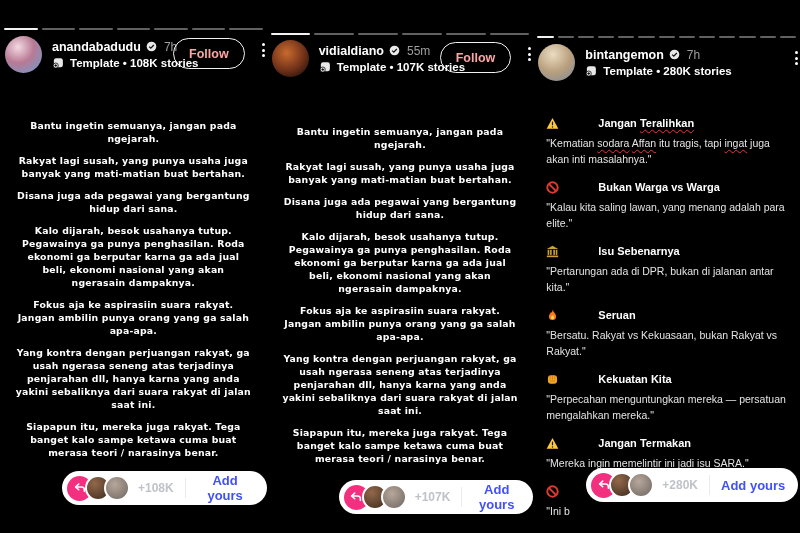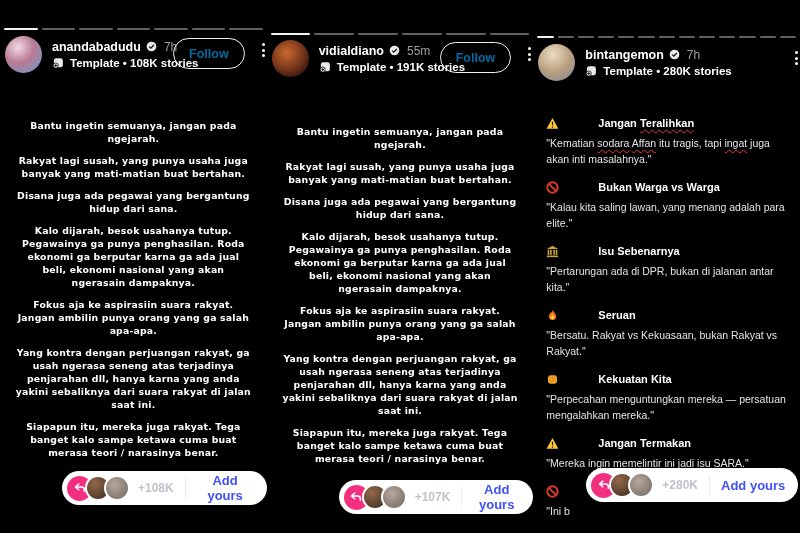--- a/index.html
+++ b/index.html
@@ -24,21 +24,21 @@
   .row1{display:flex;align-items:center;white-space:nowrap;}
   .uname{color:#fff;font-weight:bold;font-size:12.5px;}
   .badge{display:inline-flex;width:11px;height:11px;margin-left:5px;}
   .badge svg{width:11px;height:11px;}
   .time{color:#9f9f9f;font-size:12px;margin-left:7px;}
   .row2{display:flex;align-items:center;margin-top:3px;white-space:nowrap;}
   .tpl-icon{display:inline-flex;width:12px;height:12px;margin-right:6px;}
   .tpl-icon svg{width:12px;height:12px;}
   .tpl-label{color:#fff;font-weight:bold;font-size:11.5px;}
   .follow{position:absolute;right:22px;top:4px;height:31px;padding:0 15px;border-radius:17px;
-          border:1.5px solid rgba(255,255,255,.95);background:transparent;color:#0369a1;
+          border:1.5px solid rgba(255,255,255,.95);background:transparent;color:#fca5a5;
           font-family:"Liberation Sans",sans-serif;font-weight:bold;font-size:12.5px;cursor:pointer;}
   .kebab{position:absolute;right:1px;top:9px;display:flex;flex-direction:column;gap:2.5px;width:4px;cursor:pointer;}
   .kebab i{width:3px;height:3px;border-radius:50%;background:#fff;}
 
   
   .content{position:absolute;z-index:1;}
   .centered{left:15px;right:15px;text-align:center;color:#fff;
             font-family:"DejaVu Sans",sans-serif;font-weight:bold;font-size:9.3px;
             line-height:13px;letter-spacing:.2px;}
   .s0 .centered{top:119px}.s1 .centered{top:125px}
@@ -161,21 +161,21 @@
           <span class="time">55m</span>
         </div>
         <div class="row2">
           <span class="tpl-icon">
               <svg viewBox="0 0 16 16">
                 <rect x="2.5" y="1.5" width="12" height="12" rx="3" fill="#e8e8e8"></rect>
                 <circle cx="5" cy="11.4" r="3.4" fill="#e8e8e8" stroke="#000" stroke-width="1"></circle>
                 <path d="M5 9.6 v3.6 M3.2 11.4 h3.6" stroke="#000" stroke-width="1.2"></path>
               </svg>
             </span>
-          <span class="tpl-label">Template • 191K stories</span>
+          <span class="tpl-label">Template • 107K stories</span>
         </div>
       </div>
       <button class="follow">Follow</button>
       <div class="kebab">
           <i></i>
           <i></i>
           <i></i>
         </div>
     </div>
     <div class="content centered">

